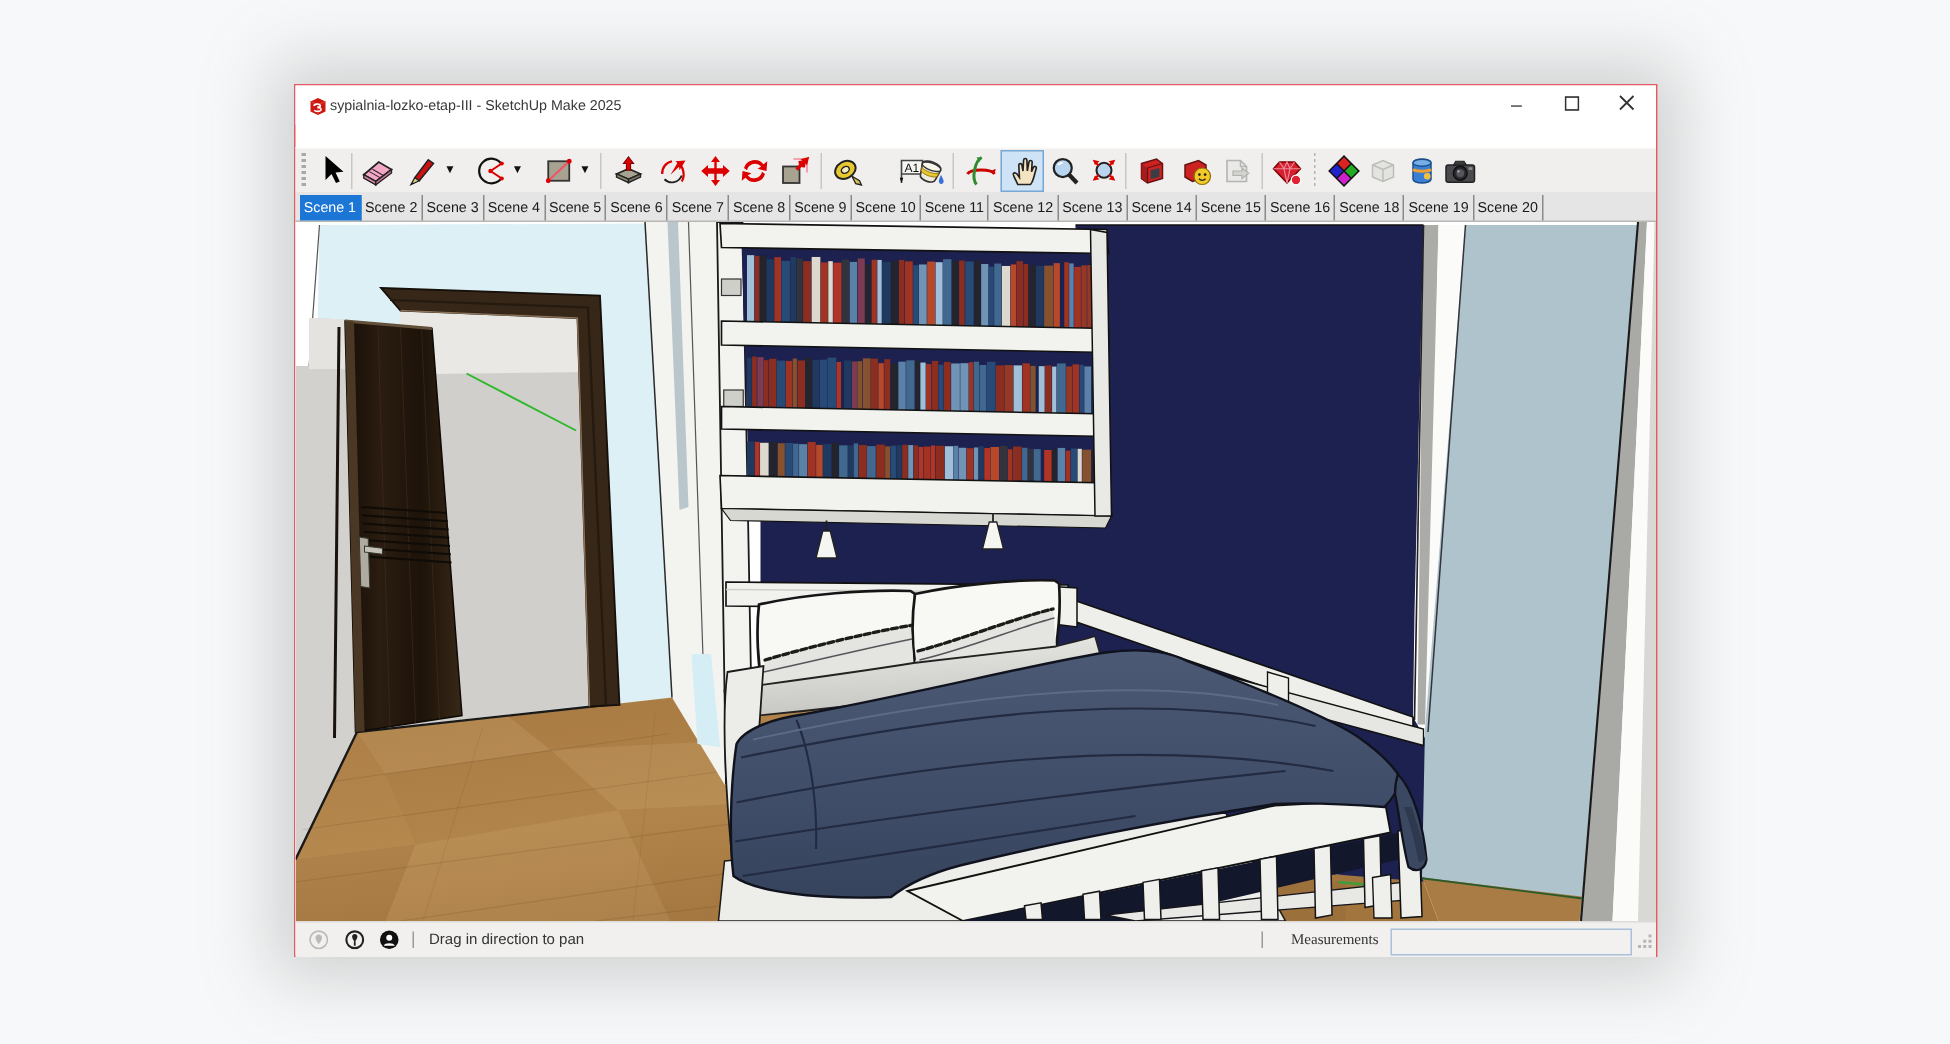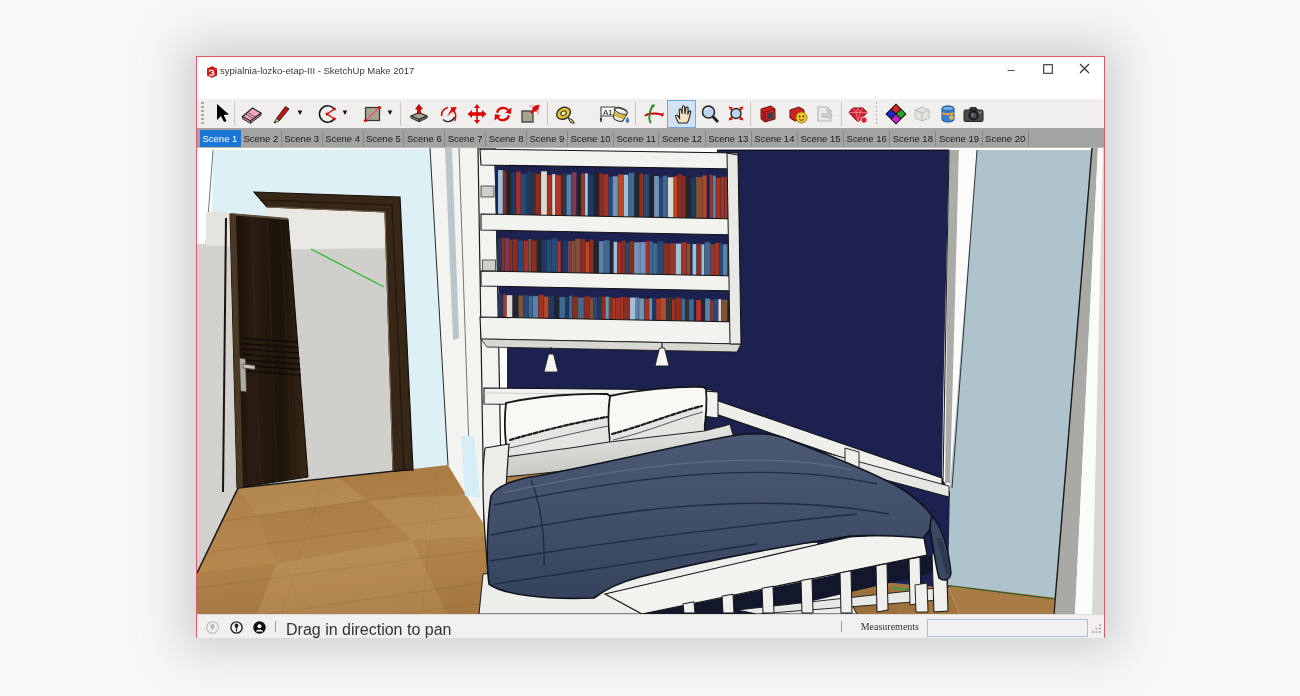--- a/index.html
+++ b/index.html
@@ -15,46 +15,46 @@
 .mi { position:absolute; top:0px; line-height:15px; }
 .mi u { text-decoration:underline; }
 .toolbar { position:absolute; left:0; top:41px; width:100%; height:30px; background:#f0efed; border-top:1px solid #fdfdfd; }
 .grip { position:absolute; left:4px; top:3px; width:3px; height:24px;
   background-image:repeating-linear-gradient(#a9a9a4 0 2px, transparent 2px 4px); }
 .ti { position:absolute; top:4px; width:22px; height:22px; }
 .tsep { position:absolute; top:3px; width:1px; height:24px; background:#c8c7c3; }
 .tsep.dotted { background-image:repeating-linear-gradient(#b4b4b0 0 2px, transparent 2px 4px); background-color:transparent; }
 .tdrop { position:absolute; top:9px; font-size:8px; color:#111; }
 .panbox { position:absolute; left:470px; top:1px; width:29px; height:28px; background:#cfe3f6; border:1px solid #77a7d4; }
-.scenebar { position:absolute; left:0; top:71px; width:100%; height:20px; background:#a3a3a3; border-bottom:1px solid #b9b8b4; font-size:9.5px; white-space:nowrap; }
+.scenebar { position:absolute; left:0; top:71px; width:100%; height:20px; background:#e5e5e5; border-bottom:1px solid #b9b8b4; font-size:9.5px; white-space:nowrap; }
 .tab { display:inline-block; height:17px; line-height:17px; margin-top:2px; padding:0 2.5px; color:#1a1a1a;
   border-right:1px solid #8a8a86; letter-spacing:0px; }
 .tab.active { background:#1b76d5; color:#fff; border-right:1px solid #1b76d5; margin-left:3px; }
 .viewport { position:absolute; left:0; top:91px; width:907px; height:466px; background:#fff; overflow:hidden; }
 .statusbar { position:absolute; left:0; top:557px; width:100%; height:24px; background:#f1f0ee; border-top:1px solid #dddcd8; }
 .sb-icons { position:absolute; left:5px; top:0; height:24px; }
 .sbc { position:absolute; top:5px; }
 .sbc:nth-child(1) { left:4px; } .sbc:nth-child(2) { left:28px; } .sbc:nth-child(3) { left:51px; }
 .sb-sep { position:absolute; left:73px; top:6px; width:1px; height:11px; background:#9a9a96; }
-.sb-text { position:absolute; left:84px; top:6px; font-size:16px; color:#333; white-space:nowrap; }
+.sb-text { position:absolute; left:84px; top:6px; font-size:10px; color:#333; white-space:nowrap; }
 .sb-right { position:absolute; right:0; top:0; height:24px; }
 .sb-right .sb-sep { position:absolute; right:262px; top:6px; left:auto; }
 .sb-meas { position:absolute; right:185px; top:6px; font-size:10px; color:#333;font-family:Liberation Serif, serif; }
 .meas-box { position:absolute; right:16px; top:4px; width:161px; height:18px; background:#f2f1ef; border:1px solid #a8c0da; }
 .gripper { position:absolute; right:2px; bottom:2px; }
 </style></head>
 <body>
 <div class="win">
  <div class="titlebar">
   <span class="tlogo"><svg width="12" height="12" viewBox="0 0 12 12">
           <path d="M1 2.6 L6 0.3 L11 2.6 L11 9.4 L6 11.7 L1 9.4 Z" fill="#cd1811"></path>
           <path d="M11 2.6 L6 4.9 L6 11.7 M1 2.6 L6 4.9" fill="none" stroke="#e04a40" stroke-width="0.7" opacity="0.85"></path>
           <path d="M3.2 5.6 C3.6 4.3 6.2 3.9 7.2 4.9 C8 5.7 7.2 6.7 5.6 6.6 C7.2 6.6 8.5 7.3 7.9 8.4 C7.2 9.6 4.4 9.5 3.4 8.5" fill="none" stroke="#fff" stroke-width="1.15"></path>
         </svg></span>
-  <span class="ttext">sypialnia-lozko-etap-III - SketchUp Make 2017</span>
+  <span class="ttext">sypialnia-lozko-etap-III - SketchUp Make 2025</span>
   <span class="wbtn wb-min">–</span>
   <span class="wbtn wb-max"><svg width="10" height="10" viewBox="0 0 10 10">
           <rect x="0.7" y="0.7" width="8.6" height="8.6" fill="none" stroke="#333" stroke-width="1.1"></rect>
         </svg></span>
   <span class="wbtn wb-close"><svg width="11" height="11" viewBox="0 0 11 11">
           <path d="M1 1 L10 10 M10 1 L1 10" stroke="#333" stroke-width="1.2"></path>
         </svg></span>
  </div>
  <div class="toolbar">
       <span class="grip"></span>

